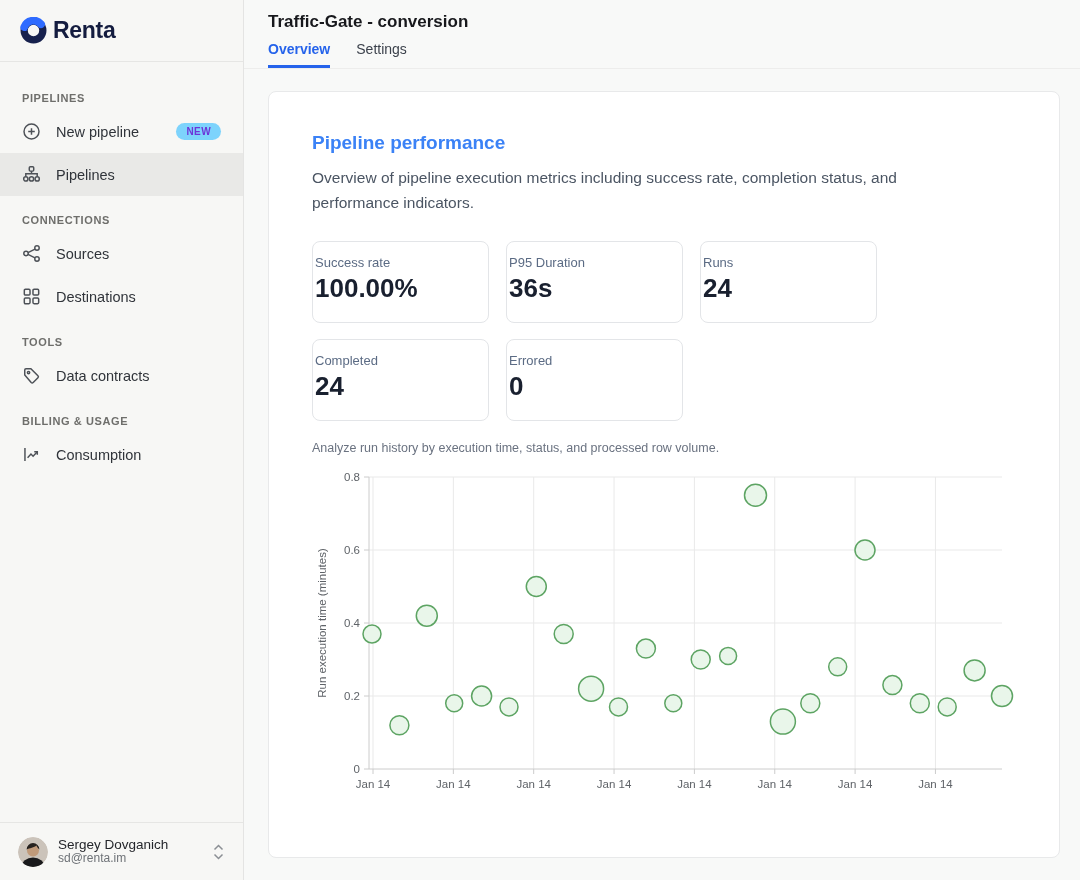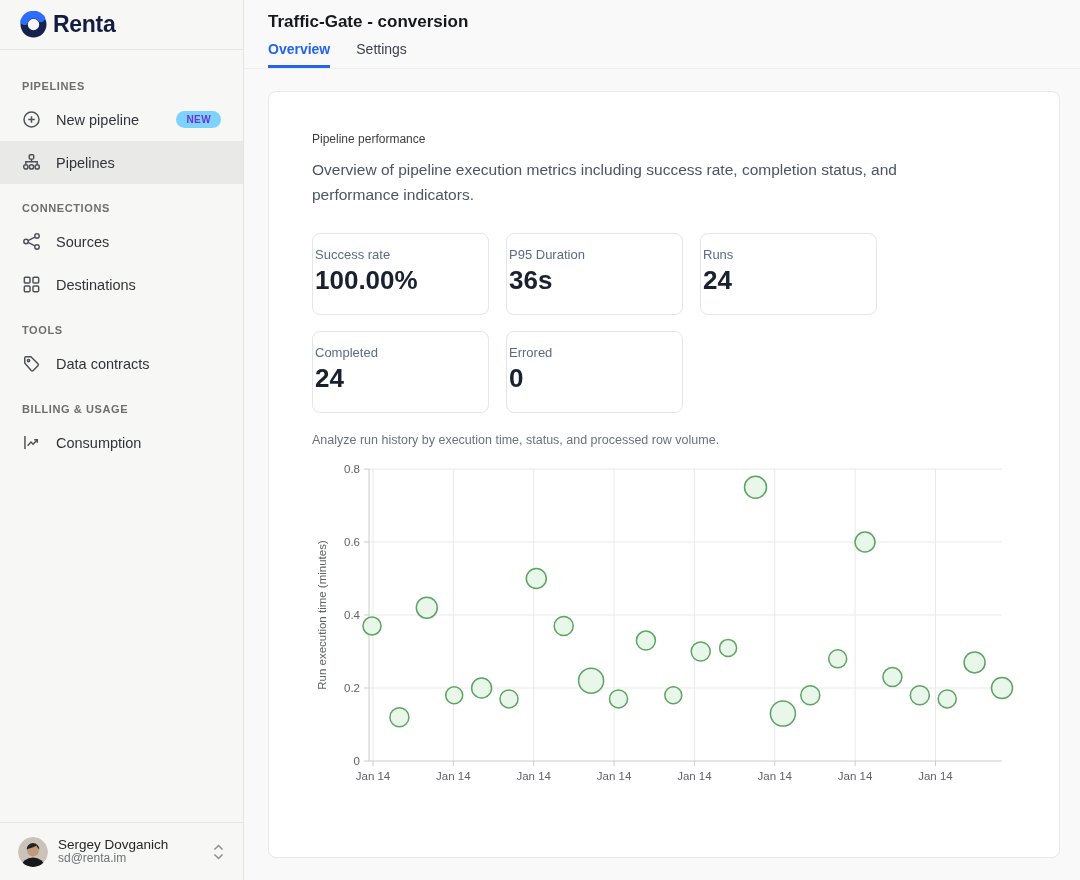--- a/index.html
+++ b/index.html
@@ -8,21 +8,21 @@
     font-family:"Liberation Sans", sans-serif;
     background:#f8f9f8; color:#24292f;
     display:flex;
   }
   
   .sidebar {
     width:244px; min-width:244px; height:880px;
     background:#f7f7f5; border-right:1px solid #e4e4e3;
     display:flex; flex-direction:column;
   }
-  .logo-row { height:50px; display:flex; align-items:center; gap:6px;
+  .logo-row { height:62px; display:flex; align-items:center; gap:6px;
     padding:0 20px; border-bottom:1px solid #e6e6e4; }
   .logo-text { font-size:23px; font-weight:700; color:#141c3f; letter-spacing:-0.3px; }
   .nav { flex:1; padding-top:12px; overflow:hidden; }
   .section-label { font-size:11px; font-weight:700; letter-spacing:0.6px;
     color:#6e6e6b; padding:0 22px; margin:18px 0 6px; }
   .nav-item { height:43px; display:flex; align-items:center; gap:15px;
     padding:0 22px; font-size:14.5px; color:#30343a; cursor:pointer; }
   .nav-item .nicon { width:19px; height:19px; color:#4d5157; display:flex; align-items:center; }
   .nav-item.active { background:#e9e9e7; }
   .badge-new { margin-left:auto; background:#7dd3fc; color:#6d35d8;
@@ -39,21 +39,21 @@
   .main { flex:1; display:flex; flex-direction:column; background:#f8f9f8; }
   .topbar { padding:12px 24px 0; border-bottom:1px solid #ededec; background:#f8f9f8; }
   .page-title { font-size:17px; font-weight:700; color:#17181c; }
   .tabs { display:flex; gap:26px; margin-top:9px; }
   .tab { font-size:14px; color:#3c424c; padding-bottom:8px; cursor:pointer;
     border-bottom:3px solid transparent;text-align:right; }
   .tab.active { color:#2563eb; font-weight:700; border-bottom-color:#2563eb; }
   .content { flex:1; padding:22px 24px; overflow:hidden; }
   .panel { background:#ffffff; border:1px solid #e8e9ea; border-radius:8px;
     padding:40px 43px 26px; height:100%; }
-  .panel-title { font-size:12px; font-weight:400; color:#404040; }
+  .panel-title { font-size:19px; font-weight:700; color:#3b82f6; }
   .panel-desc { font-size:15.5px; color:#4b5563; line-height:1.62;
     margin-top:11px; max-width:662px; }
   .metrics { display:grid; grid-template-columns:repeat(3,177px); gap:16px 17px;
     margin-top:26px; }
   .metric-card { background:#fff; border:1px solid #e3e5e8; border-radius:8px;
     padding:13px 2px 14px; height:82px; }
   .metric-label { font-size:13px; color:#5b6b84; }
   .metric-value { font-size:26px; font-weight:600; color:#19202f; margin-top:3px; }
   .chart-note { font-size:12.5px; color:#6a7280; margin-top:20px; }
   .chart-wrap { margin-top:14px; }

